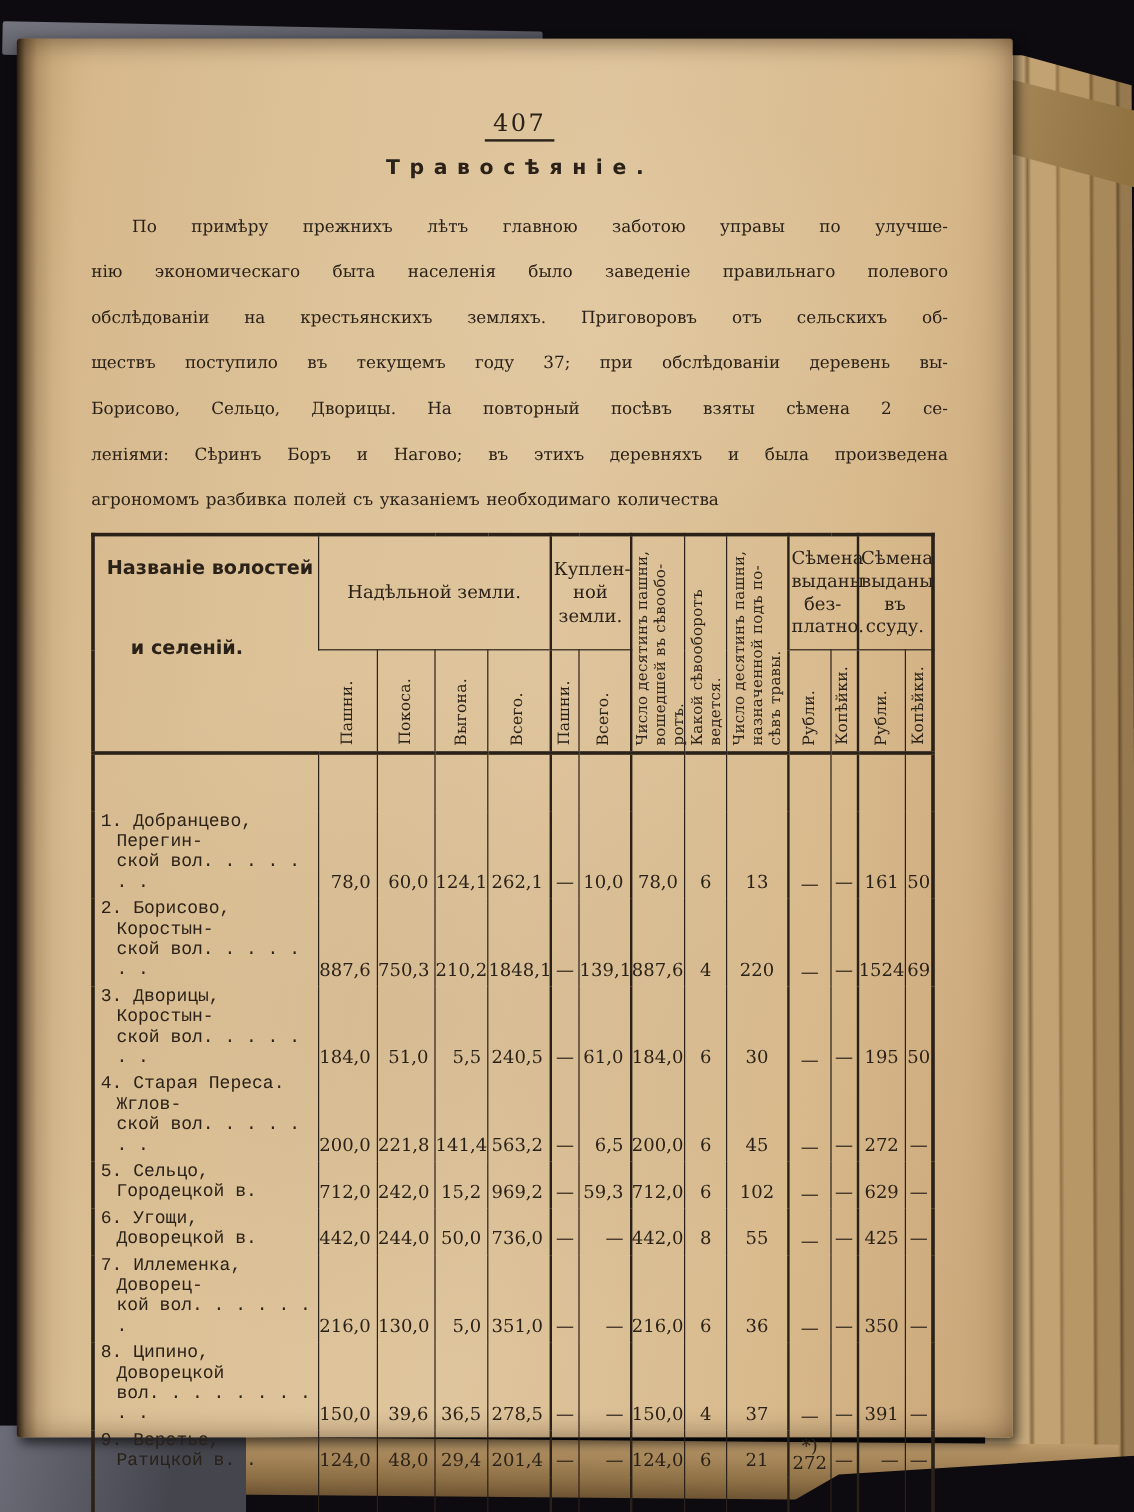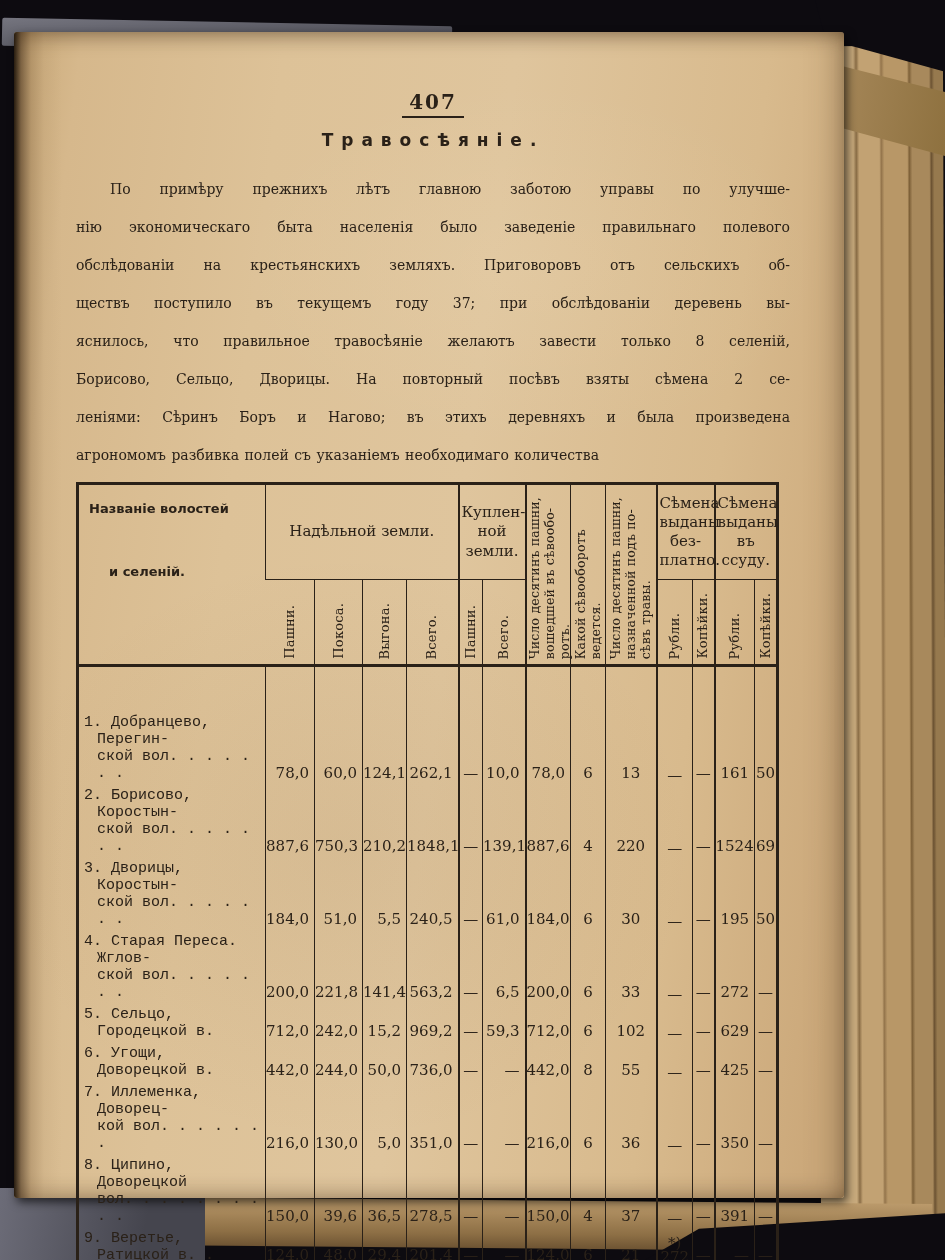--- a/index.html
+++ b/index.html
@@ -63,21 +63,21 @@
     content:''; position:absolute; left:0; top:0; bottom:0; width:48px;
     background:linear-gradient(90deg, rgba(28,18,8,.92) 0, rgba(74,52,30,.6) 7px,
       rgba(120,90,55,.3) 17px, rgba(160,130,90,.13) 30px, rgba(0,0,0,0) 48px);
     border-radius:3px 0 0 3px;
   }
   .content { position:absolute; left:62px; top:58px; width:714px; }
 
   
   .pagenum-wrap { text-align:center; margin-bottom:12px; }
   .pagenum {
-    display:inline-block; font-weight:bold; font-size:20px; letter-spacing:2px;
+    display:inline-block; font-weight:normal; font-size:20px; letter-spacing:2px;
     border-bottom:2px solid #2a2118; padding:0 7px 2px;
   }
   .title {
     text-align:center; font-family:"DejaVu Sans","Liberation Sans",sans-serif;
     font-weight:bold; font-size:17px; letter-spacing:8px; margin-bottom:28px;
   }
   .para { width:100%; }
   .p-line {
     font-size:14px; line-height:23px; text-align:justify; text-align-last:justify;
     word-spacing:1px;
@@ -98,21 +98,21 @@
   .h2 th { height:86px; }
   .h2 th, th.tall, th.name-h { border-bottom:3px solid #2a2118; }
   th.grp {
     vertical-align:middle; text-align:center; font-size:15px; line-height:1.28;
     border-bottom:1.5px solid #2a2118; padding:2px;
   }
   th.pre, td.pre { white-space:pre-line; }
   th.name-h {
     vertical-align:top; text-align:left; padding:16px 4px 0 10px;
     font-family:"DejaVu Sans","Liberation Sans",sans-serif;
-    font-weight:bold; font-size:13px;
+    font-weight:bold; font-size:16px;
   }
   th.name-h .nh2 { margin-top:48px;margin-left:20px; }
   th.rot { vertical-align:bottom; }
   .v {
     writing-mode:vertical-rl; transform:rotate(180deg);
     white-space:pre-line; font-size:12.5px; line-height:1.2; letter-spacing:.2px;
     margin:0 auto 5px; text-align:left;
   }
   .h2 .v { font-size:13px; }
   tbody.rows td { vertical-align:bottom; padding-bottom:5px; font-size:15px; height:30px; }
@@ -157,21 +157,20 @@
       </div>
 
       <div class="title">Травосѣяніе.</div>
 
       <div class="para">
 
       <div class="p-line">По примѣру прежнихъ лѣтъ главною заботою управы по улучше-</div>
           <div class="p-line">нію экономическаго быта населенія было заведеніе правильнаго полевого</div>
           <div class="p-line">обслѣдованіи на крестьянскихъ земляхъ. Приговоровъ отъ сельскихъ об-</div>
           <div class="p-line">ществъ поступило въ текущемъ году 37; при обслѣдованіи деревень вы-</div>
-          <div class="p-line">яснилось, что правильное травосѣяніе желаютъ завести только 8 селеній,</div>
           <div class="p-line">Борисово, Сельцо, Дворицы. На повторный посѣвъ взяты сѣмена 2 се-</div>
           <div class="p-line">леніями: Сѣринъ Боръ и Нагово; въ этихъ деревняхъ и была произведена</div>
           <div class="p-line">агрономомъ разбивка полей съ указаніемъ необходимаго количества</div>
         </div>
 
       <table class="grid">
         <colgroup>
           <col style="width:188px">
             <col style="width:49px">
             <col style="width:48px">
@@ -328,21 +327,21 @@
             <td class="c-name">4. Старая Переса. Жглов-
 ской вол. . . . . . .</td>
             <td class="num">200,0</td>
             <td class="num">221,8</td>
             <td class="num">141,4</td>
             <td class="num">563,2</td>
             <td class="ctr b2">—</td>
             <td class="num">6,5</td>
             <td class="num b2">200,0</td>
             <td class="ctr">6</td>
-            <td class="ctr">33</td>
+            <td class="ctr">45</td>
             <td class="ctr b2 pre">—</td>
             <td class="ctr">—</td>
             <td class="num b2">272</td>
             <td class="ctr">—</td>
           </tr>
             <tr>
             <td class="c-name">5. Сельцо, Городецкой в.</td>
             <td class="num">712,0</td>
             <td class="num">242,0</td>
             <td class="num">15,2</td>

